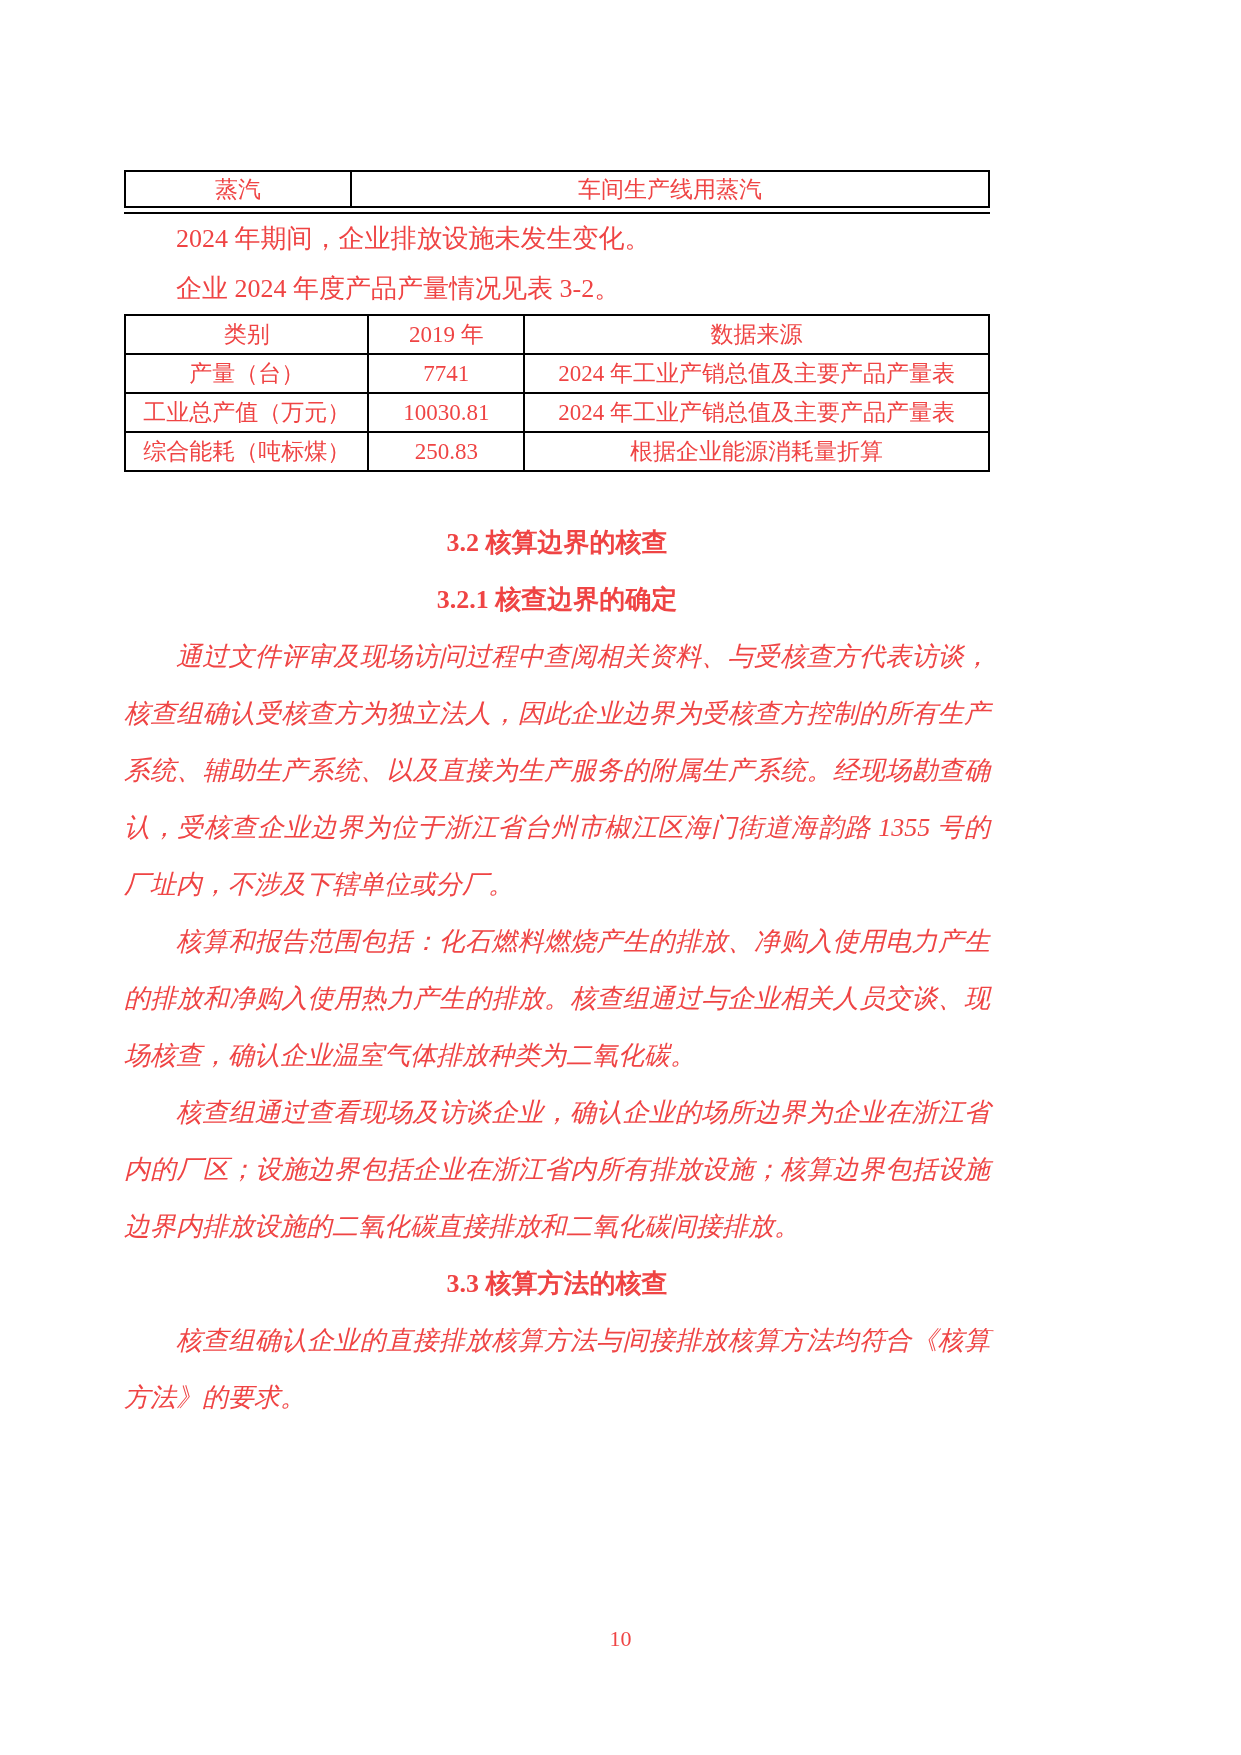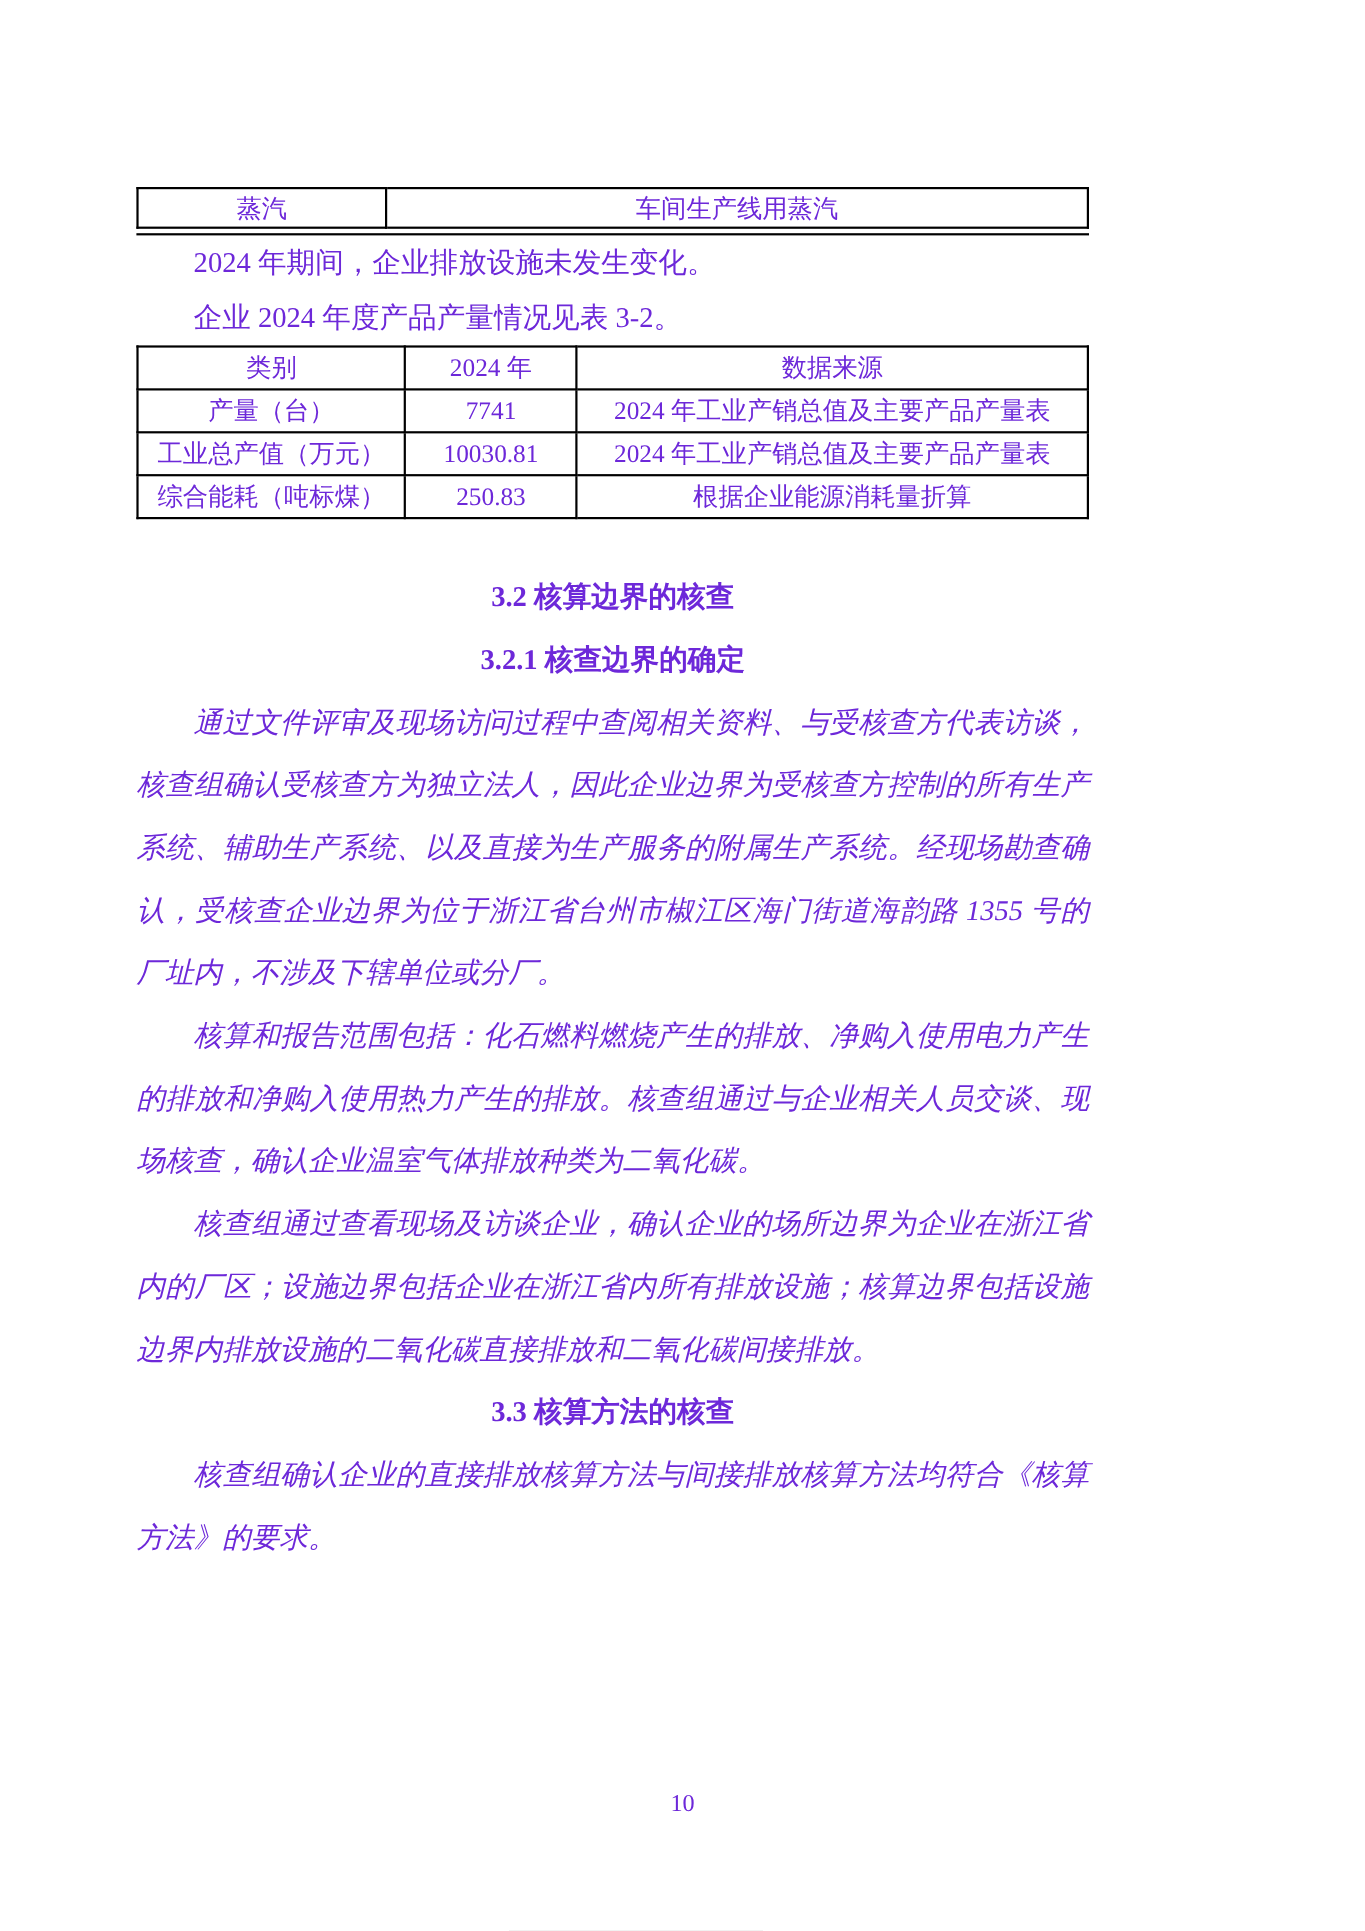--- a/index.html
+++ b/index.html
@@ -2,21 +2,21 @@
 <html><head>
 <meta charset="utf-8">
 <style>
   html,body { margin:0; padding:0; background:#e8e8e8; }
   .page {
     position:relative;
     width:1241px; height:1755px;
     margin:0 auto;
     background:#ffffff;
     font-family:"Liberation Serif","DejaVu Serif",serif;
-    color:#6d28d9;
+    color:#ef4444;
     overflow:hidden;
   }
   .content {
     position:absolute;
     left:124px; top:170px;
     width:866px;
   }
 
   
   .toptable-wrap {
@@ -113,21 +113,21 @@
     <div class="intro">
       <p>2024 年期间，企业排放设施未发生变化。</p>
       <p>企业 2024 年度产品产量情况见表 3-2。</p>
     </div>
 
 
     <table class="t32">
       <tbody>
         <tr>
           <th class="c1">类别</th>
-          <th class="c2">2024 年</th>
+          <th class="c2">2019 年</th>
           <th class="c3">数据来源</th>
         </tr>
         <tr>
           <td>产量（台）</td>
           <td>7741</td>
           <td>2024 年工业产销总值及主要产品产量表</td>
         </tr>
         <tr>
           <td>工业总产值（万元）</td>
           <td>10030.81</td>

